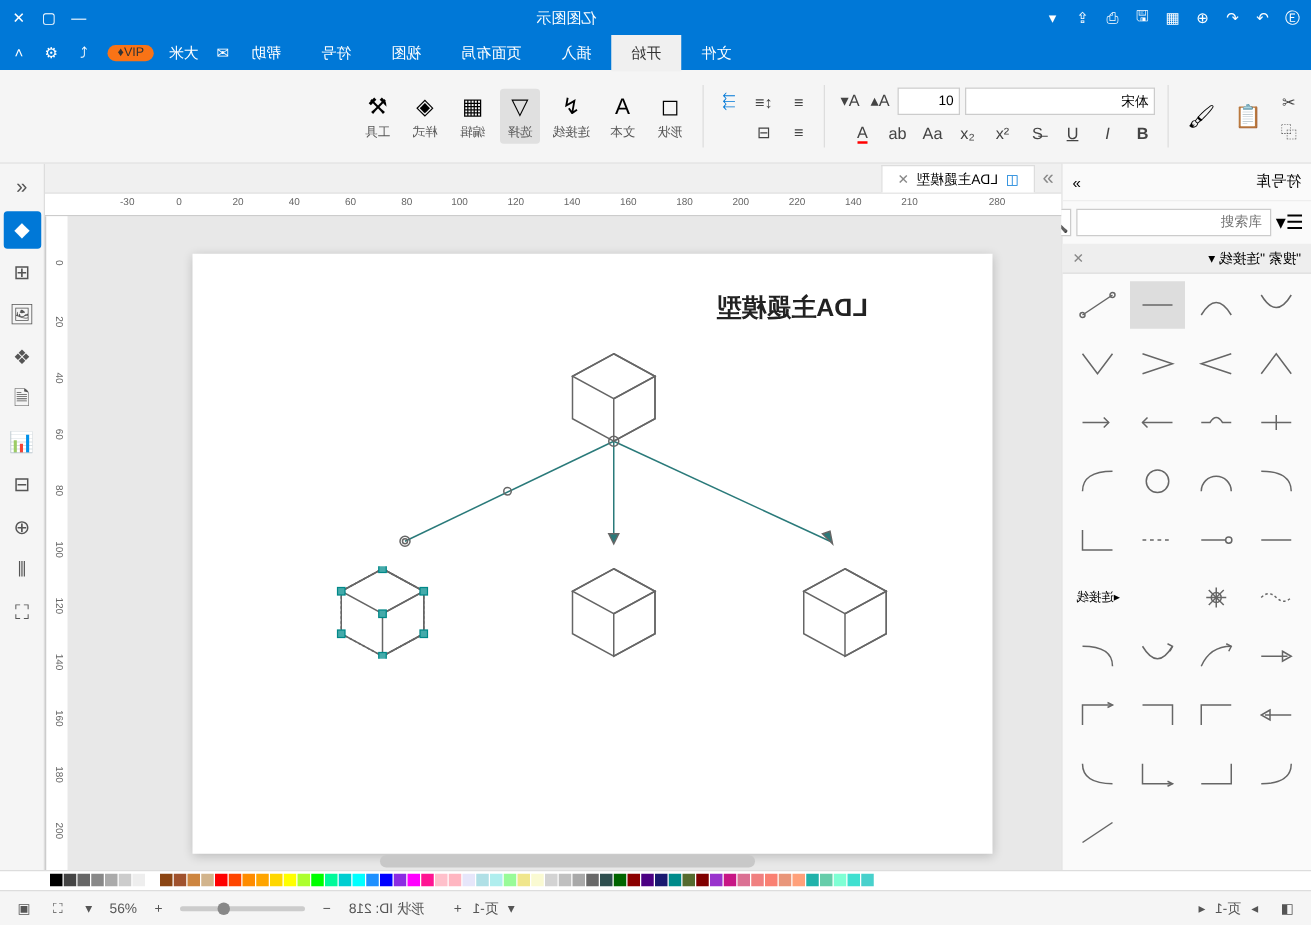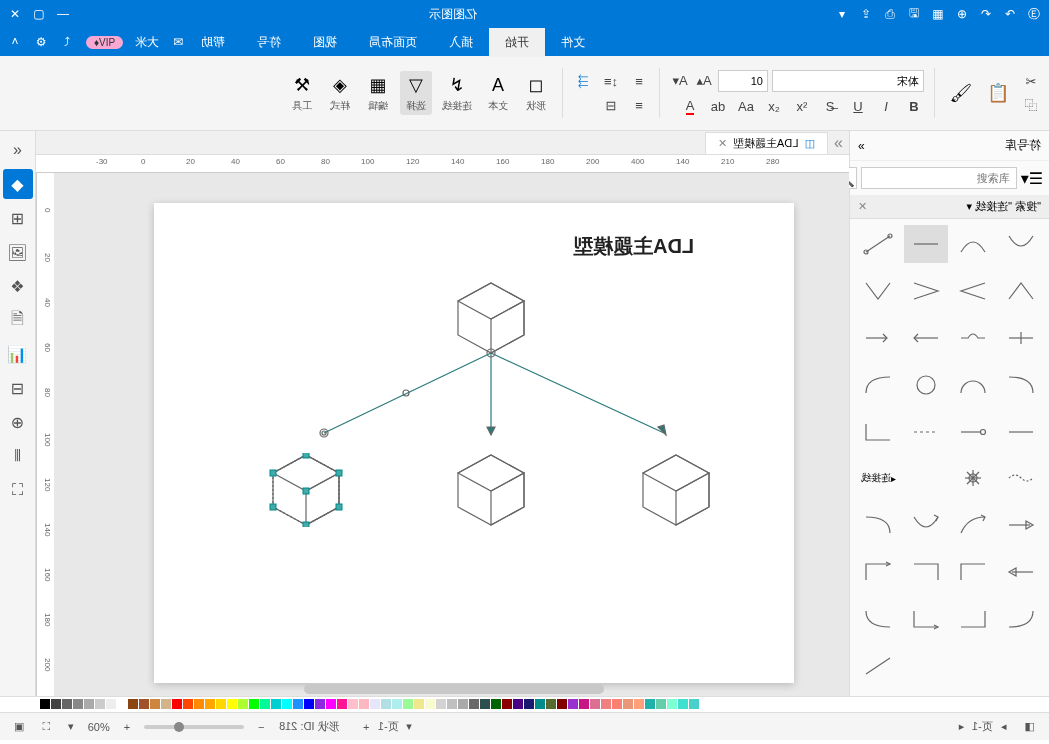--- a/index.html
+++ b/index.html
@@ -12,21 +12,21 @@
 .titlebar-center { flex: 1; text-align: center; }
 .titlebar-right { display: flex; gap: 10px; align-items: center; }
 .tb-icon { width: 14px; height: 14px; display: inline-flex; align-items: center; justify-content: center; cursor: pointer; }
 
 
 .menubar { height: 28px; background: #0078d7; color: #fff; display: flex; align-items: center; padding: 0 8px; font-size: 12px; }
 .menubar-left { display: flex; gap: 12px; align-items: center; }
 .menubar-tabs { display: flex; margin-right: auto; margin-left: 0; }
 .menu-tab { padding: 6px 16px; cursor: pointer; }
 .menu-tab.active { background: #f0f0f0; color: #333; }
-.vip-badge { background: #f9a8d4; color: #333; padding: 1px 8px; border-radius: 8px; font-size: 10px; }
+.vip-badge { background: #f97316; color: #333; padding: 1px 8px; border-radius: 8px; font-size: 10px; }
 
 
 .ribbon { height: 75px; background: #f5f5f5; border-bottom: 1px solid #ddd; display: flex; align-items: center; padding: 4px 8px; gap: 6px; }
 .ribbon-group { display: flex; flex-direction: column; align-items: center; gap: 2px; padding: 2px 4px; cursor: pointer; }
 .ribbon-group.active { background: #e0e0e0; border-radius: 3px; }
 .ribbon-icon { width: 24px; height: 24px; display: flex; align-items: center; justify-content: center; font-size: 18px; }
 .ribbon-label { font-size: 10px; color: #555; }
 .ribbon-sep { width: 1px; height: 50px; background: #ddd; margin: 0 4px; }
 .font-select { height: 22px; border: 1px solid #ccc; font-size: 11px; padding: 0 4px; min-width: 120px; }
 .font-size { height: 22px; border: 1px solid #ccc; font-size: 11px; width: 50px; padding: 0 4px; }
@@ -446,24 +446,24 @@
         <span style="left:150px">20</span>
         <span style="left:195px">40</span>
         <span style="left:240px">60</span>
         <span style="left:285px">80</span>
         <span style="left:325px">100</span>
         <span style="left:370px">120</span>
         <span style="left:415px">140</span>
         <span style="left:460px">160</span>
         <span style="left:505px">180</span>
         <span style="left:550px">200</span>
-        <span style="left:595px">400</span>
+        <span style="left:595px">220</span>
         <span style="left:640px">140</span>
         <span style="left:685px">210</span>
-        <span style="left:730px">280</span>
+        <span style="left:755px">280</span>
     </div>
     <div class="canvas-body">
       <div class="canvas-scroll">
         <div class="page">
           <div class="page-title"><span class="flip">LDA主题模型</span></div>
           <svg width="640" height="480" style="position:absolute;top:0;left:0">
 
             <line class="conn-line" x1="337" y1="150" x2="337" y2="230"></line>
             <path class="conn-arrow" d="M333 224 L337 232 L341 224 Z"></path>
             <line class="conn-line" x1="337" y1="150" x2="510" y2="230"></line>
@@ -646,18 +646,18 @@
       <span class="flip">页-1</span>
       <span class="sb-btn">+</span>
     </div>
     <span style="flex:1"></span>
     <span class="flip">形状 ID: 218</span>
     <span class="sb-btn">−</span>
     <div class="zoom-slider">
         <div class="zoom-thumb"></div>
       </div>
     <span class="sb-btn">+</span>
-    <span>60%</span>
+    <span>56%</span>
     <span class="sb-btn">▾</span>
     <span class="sb-btn">⛶</span>
     <span class="sb-btn">▣</span>
   </div>
 </div>
 
 </body></html>

